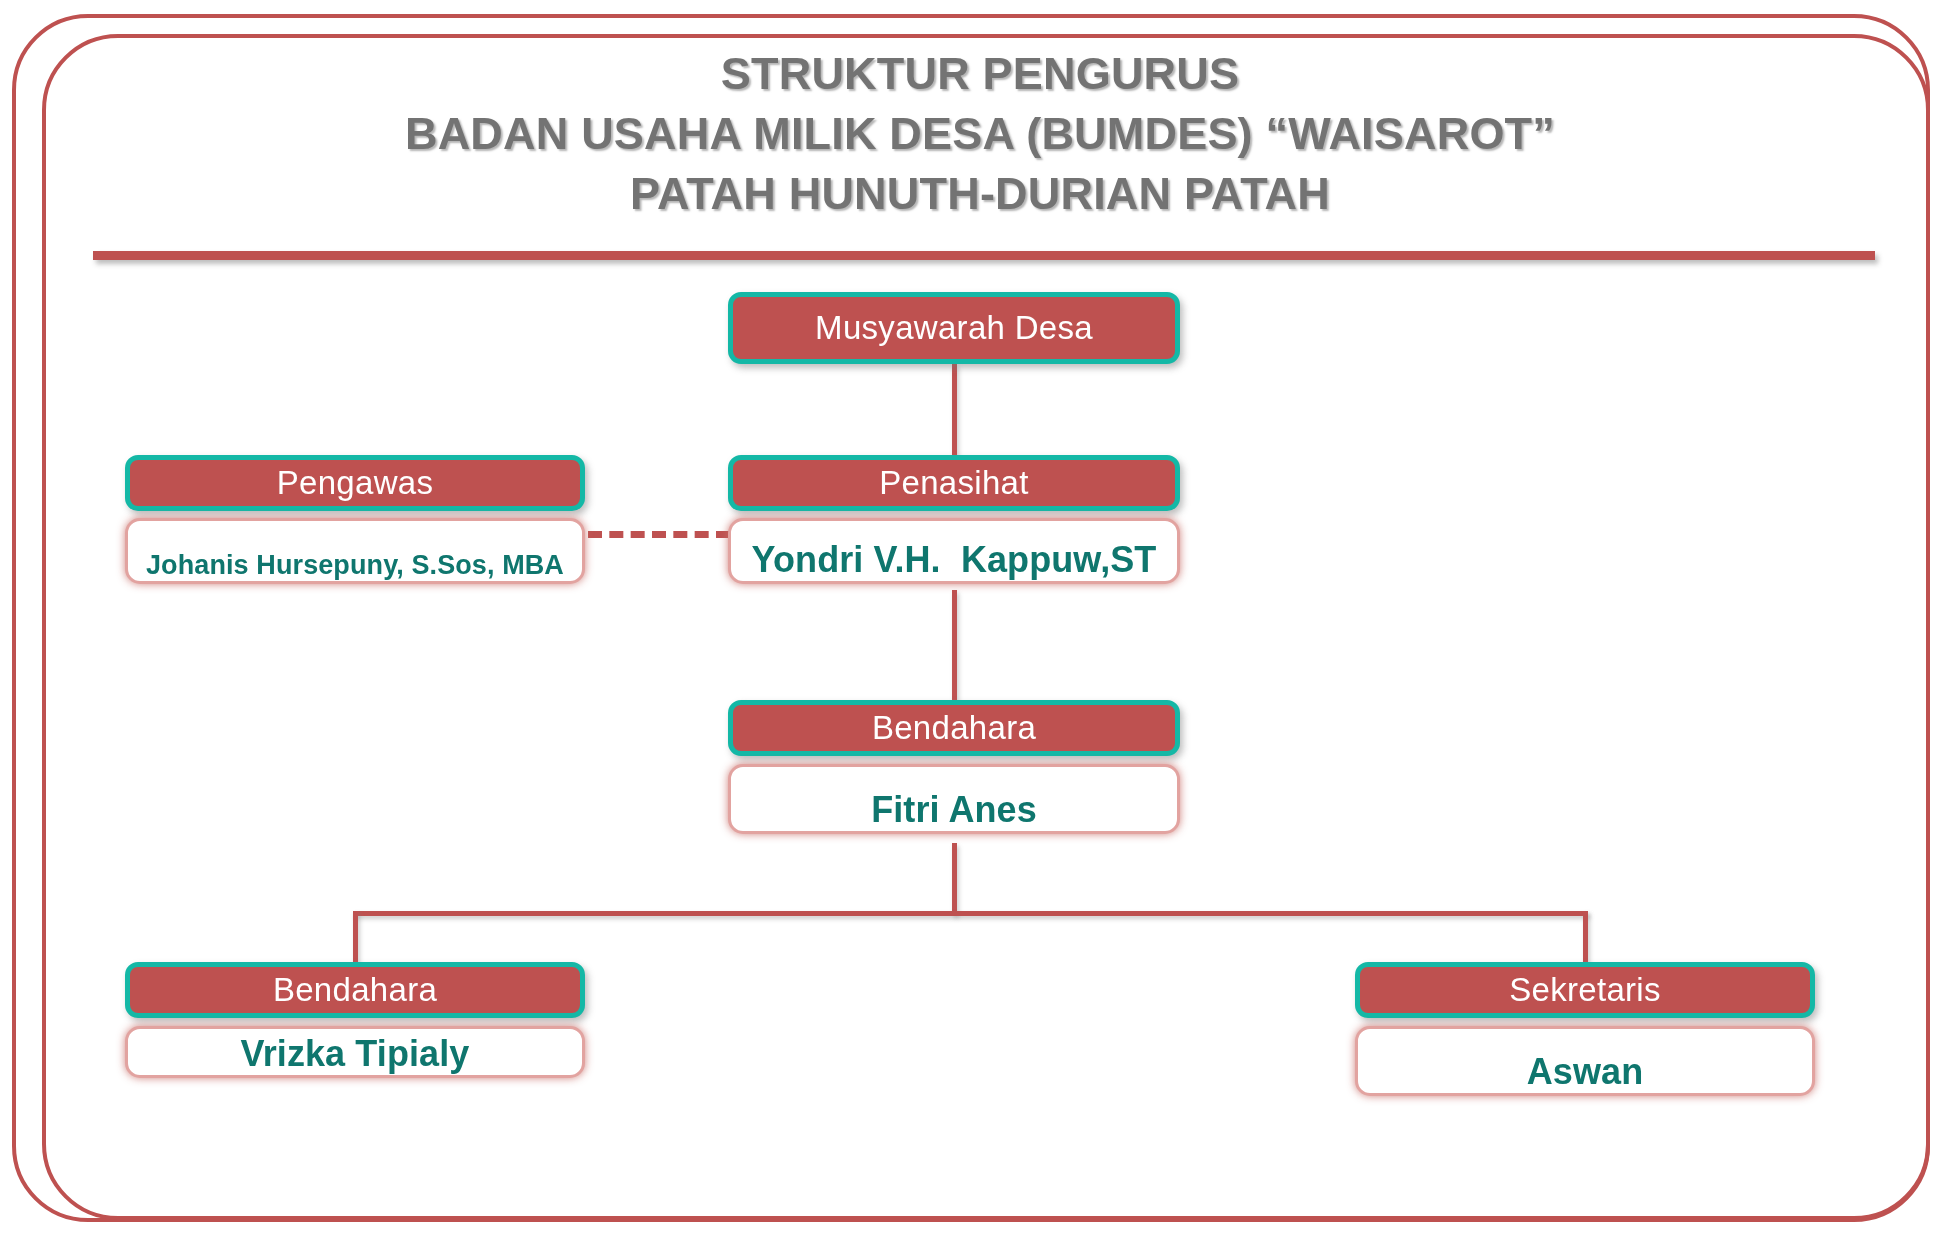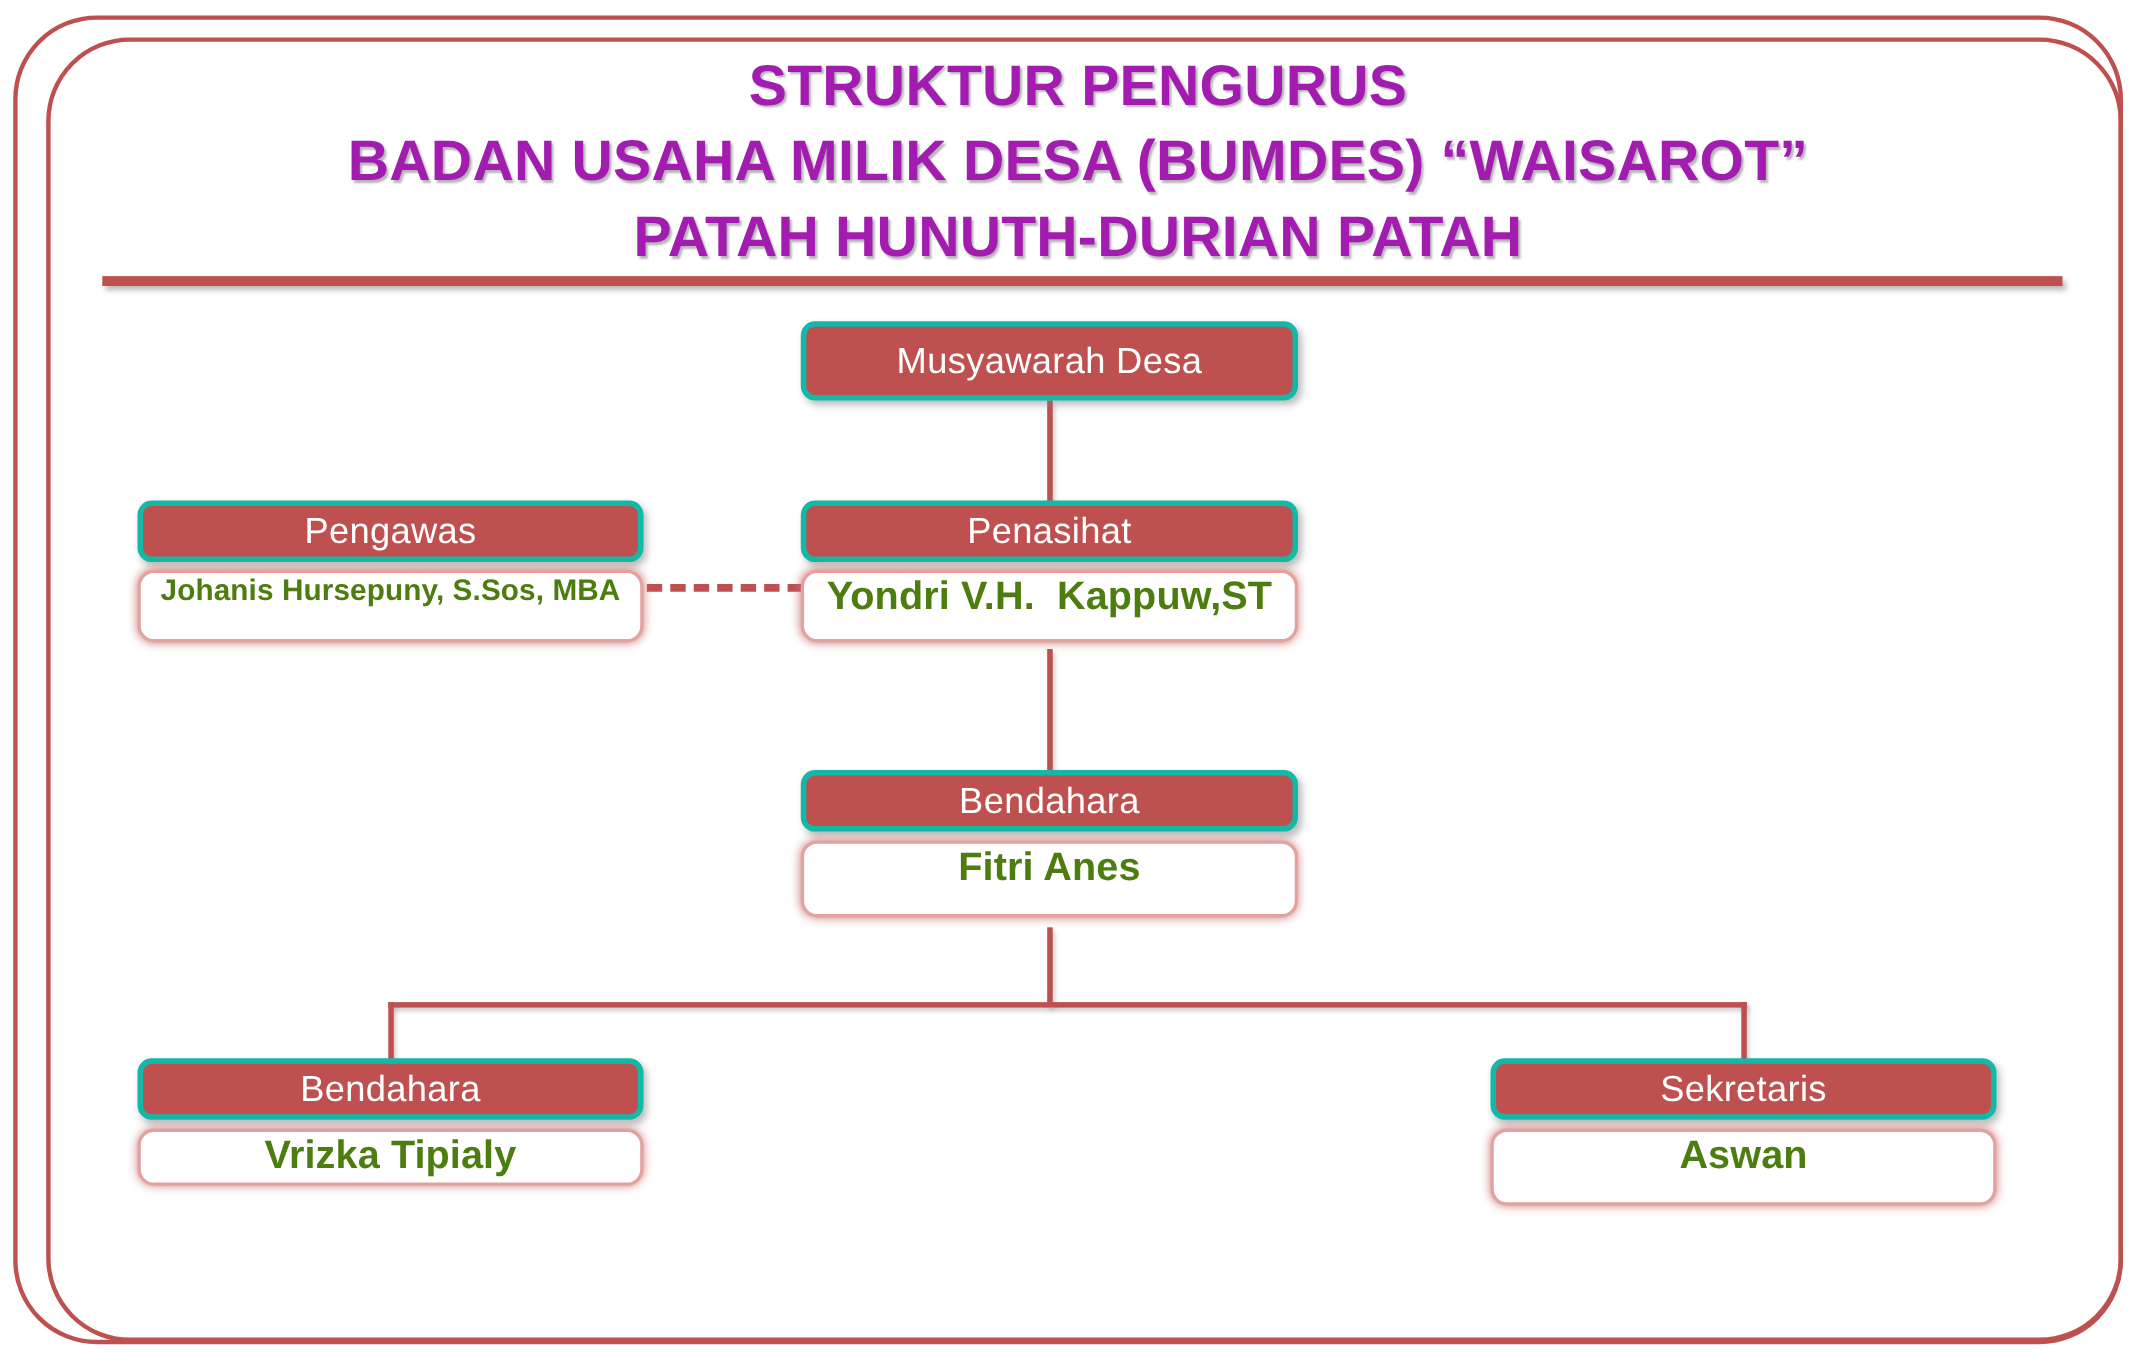--- a/index.html
+++ b/index.html
@@ -41,24 +41,24 @@
 
   
   .title-block {
     position: absolute;
     left: 90px;
     top: 44px;
     width: 1780px;
     text-align: center;
   }
   .title-line {
-    font-size: 52px;
+    font-size: 45px;
     font-weight: bold;
     letter-spacing: 0.2px;
-    color: #a21caf;
+    color: #737373;
     line-height: 1.33;
     text-shadow: 2px 2px 2px rgba(120,120,120,0.55);
     white-space: nowrap;
   }
   .title-rule {
     position: absolute;
     left: 93px;
     top: 251px;
     width: 1782px;
     height: 9px;
@@ -99,23 +99,23 @@
     align-items: center;
     justify-content: center;
     box-sizing: border-box;
     box-shadow: 3px 4px 7px rgba(120,120,120,0.48);
   }
   .node-body {
     position: relative;
     background: #ffffff;
     border: 3px solid #E2A3A0;
     border-radius: 15px;
-    color: #4d7c0f;
+    color: #0f766e;
     display: flex;
-    align-items: flex-start;
+    align-items: flex-end;
     justify-content: center;
     box-sizing: border-box;
     box-shadow: 0 0 9px rgba(200,110,105,0.85);
   }
   .node-body-text {
     font-size: 36px;
     font-weight: bold;
     letter-spacing: 0.1px;
     white-space: pre;
   }

